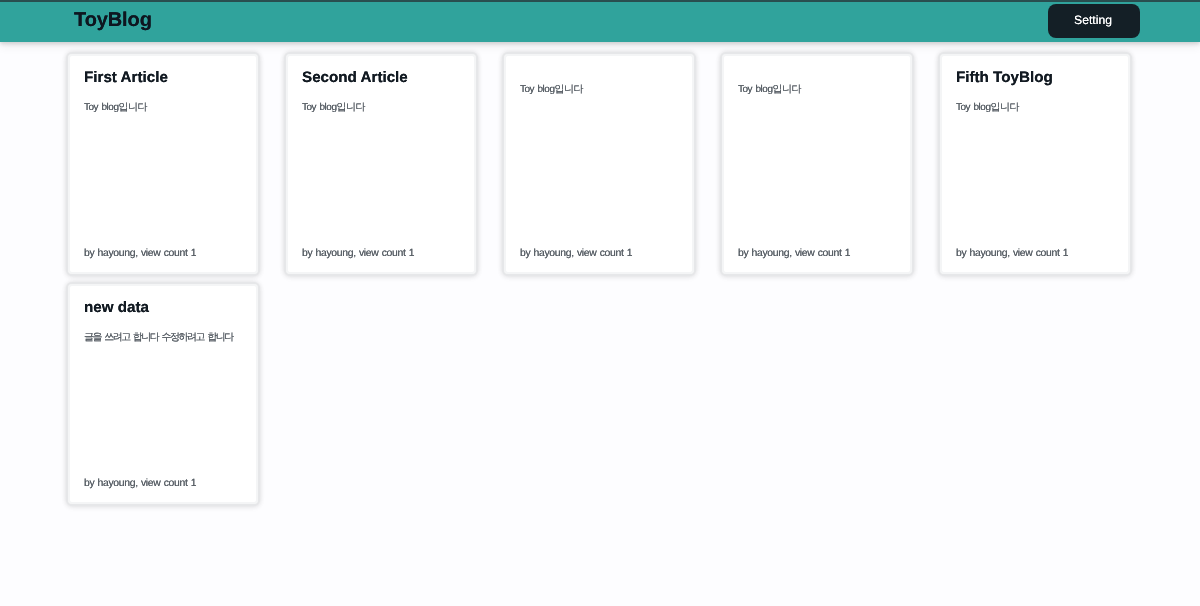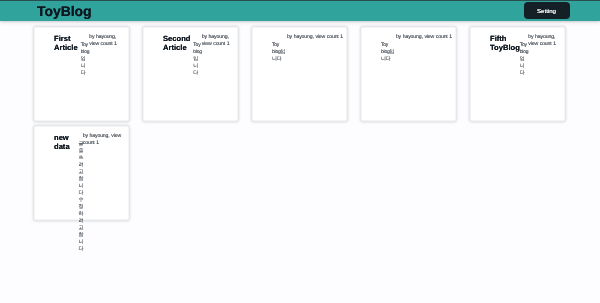--- a/index.html
+++ b/index.html
@@ -12,47 +12,47 @@
     text-rendering:geometricPrecision;
   }
   .topstripe { height:1px; background:#2b5152; }
   .navbar {
     height:19.5px; background:#30a39c;
     position:relative;
     box-shadow:0 1px 2px rgba(0,0,0,0.14), 0 2px 5px rgba(0,0,0,0.07);
   }
   .brand {
     position:absolute; left:37px; top:4px;
-    font-size:14px; font-weight:700; color:#0e1620; text-shadow:0 0 0.25px #0e1620;
+    font-size:10px; font-weight:700; color:#0e1620; text-shadow:0 0 0.25px #0e1620;
     letter-spacing:-0.05px; line-height:12px;
   }
   .setting-btn {
     position:absolute; left:523.5px; top:1px;
     width:46px; height:17px;
     background:#141f26; color:#ffffff;
     font-size:6.1px; border-radius:4px; border:none;
     text-shadow:0 0 0.3px #ffffff;
     font-family:"Liberation Sans", sans-serif;
     padding:0; cursor:pointer; line-height:18px;
   }
   .grid {
     position:absolute; left:33px; top:26px;
     width:533px;
     display:flex; flex-wrap:wrap;
     column-gap:12px; row-gap:3px;
   }
   .card {
-    width:97px; height:96px;
+    width:97px; height:112px;
     background:#ffffff;
     border-radius:3px;
     border:1px solid #e6e7e9;
     box-shadow:inset 0 0 0 1px #f4f5f6, 0 0 2.5px rgba(0,0,0,0.12), 0 1px 3px rgba(0,0,0,0.04);
     box-sizing:border-box;
-    padding:7px 4px 6px 20px;
-    display:flex; 
+    padding:7px 4px 6px 8px;
+    display:flex; flex-direction:column;
   }
   .card-title { font-size:7.6px; font-weight:700; color:#121a22; margin:0; line-height:9px; text-shadow:0 0 0.22px #121a22; }
   .card-body { font-size:5px; color:#585f66; margin:8px 0 0 0; text-shadow:0 0 0.32px #585f66; flex:1; line-height:7px; letter-spacing:-0.24px; word-spacing:0.55px; }
   .card-body.cjk { letter-spacing:-0.74px; word-spacing:0.9px; }
   .card-foot { font-size:5.2px; color:#585f66; text-shadow:0 0 0.3px #585f66; margin:0; line-height:7px; letter-spacing:-0.16px; word-spacing:0.35px; }
 </style>
 </head>
 <body>
 
 <div class="topstripe"></div>

